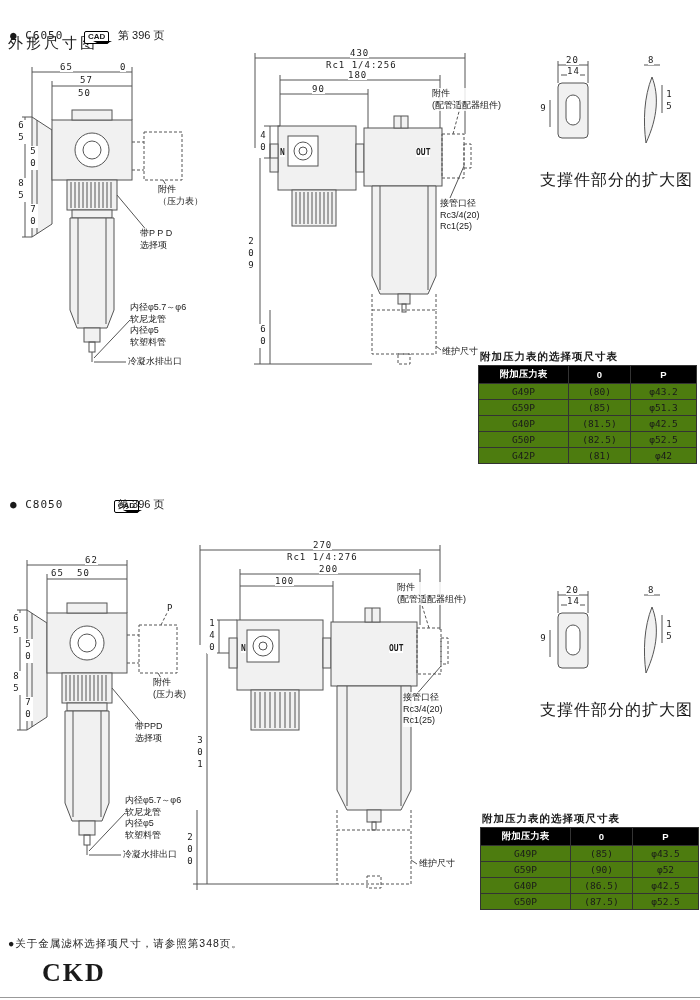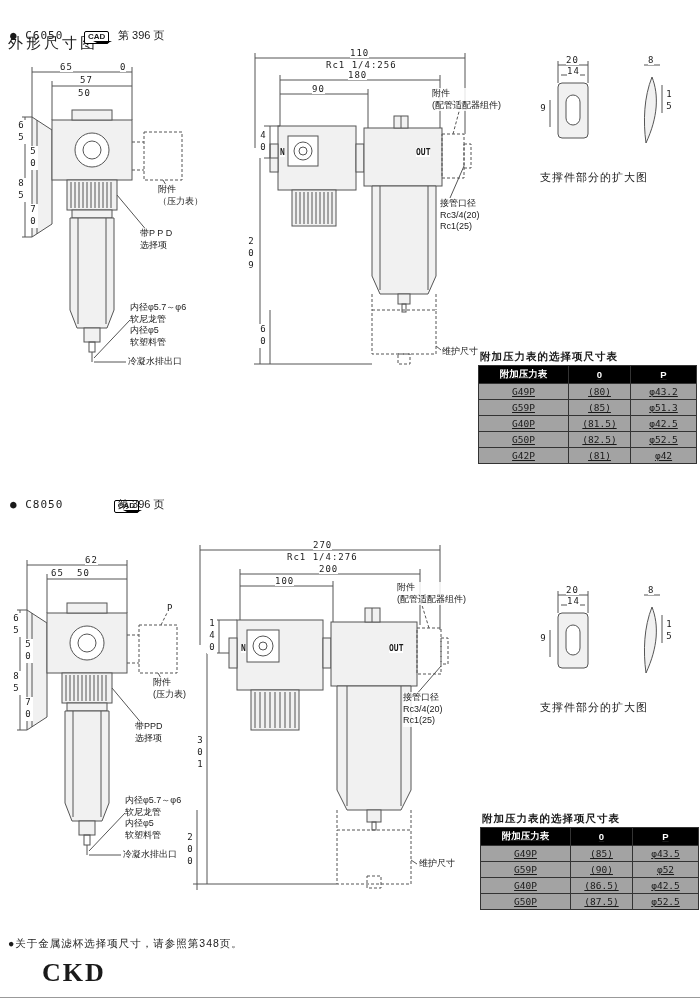--- a/index.html
+++ b/index.html
@@ -31,23 +31,23 @@
     font-family:"DejaVu Sans Mono",monospace; letter-spacing:1px; background:#fff;
   }
   .v {
     position:absolute; font-size:9px; font-family:"DejaVu Sans Mono",monospace;
     writing-mode:vertical-rl; text-orientation:upright; letter-spacing:2px; background:#fff;
   }
   .ann {
     position:absolute; font-size:9px; line-height:1.3; white-space:pre-line; background:rgba(255,255,255,.85);
   }
   .port { position:absolute; font-size:8px; font-family:"DejaVu Sans Mono",monospace; font-weight:bold; background:#fff; }
-  .caption { position:absolute; font-size:11px; letter-spacing:1px; }
+  .caption { position:absolute; font-size:16px; letter-spacing:1px; }
   .tbl-title { position:absolute; font-size:10.5px; font-weight:bold; letter-spacing:1px; }
-  table.dims { position:absolute; border-collapse:collapse; background:#a3a3a3;text-decoration:underline; }
+  table.dims { position:absolute; border-collapse:collapse; background:#4d7c0f; }
   table.dims th, table.dims td {
     border:1px solid #333; font-size:9.5px; padding:2px 4px; text-align:center;
     font-family:"DejaVu Sans Mono",monospace; height:16px;
   }
   table.dims thead th { background:#000; color:#fff; font-family:"Liberation Sans",sans-serif; }
   .footer-note { position:absolute; font-size:10.5px; letter-spacing:1px; }
   .logo { position:absolute; font-size:26px; font-weight:bold; letter-spacing:2px; font-family:Liberation Serif, serif; }
   .bottom-rule { position:absolute; left:0; right:0; bottom:2px; border-top:1px solid #999; }
 </style>
 </head>
@@ -167,21 +167,21 @@
       <line x1="30" y1="78" x2="30" y2="110"></line>
       <line x1="24" y1="78" x2="40" y2="78"></line>
       <line x1="24" y1="110" x2="38" y2="110"></line>
       <line x1="20" y1="110" x2="20" y2="316"></line>
       <line x1="14" y1="316" x2="132" y2="316"></line>
       <line x1="30" y1="262" x2="30" y2="316"></line>
       <line x1="224" y1="118" x2="210" y2="150"></line>
       <line x1="196" y1="298" x2="201" y2="302"></line>
     </g>
   </svg>
-  <span class="d" style="left:110px;top:0">110</span>
+  <span class="d" style="left:110px;top:0">430</span>
   <span class="d" style="left:86px;top:12px">Rc1 1/4:256</span>
   <span class="d" style="left:108px;top:22px">180</span>
   <span class="d" style="left:72px;top:36px">90</span>
   <span class="v" style="left:18px;top:82px">40</span>
   <span class="v" style="left:6px;top:188px">209</span>
   <span class="v" style="left:18px;top:276px">60</span>
   <span class="port" style="left:40px;top:100px">N</span>
   <span class="port" style="left:176px;top:100px">OUT</span>
   <div class="ann" style="left:192px;top:40px">附件
 (配管适配器组件)</div>

